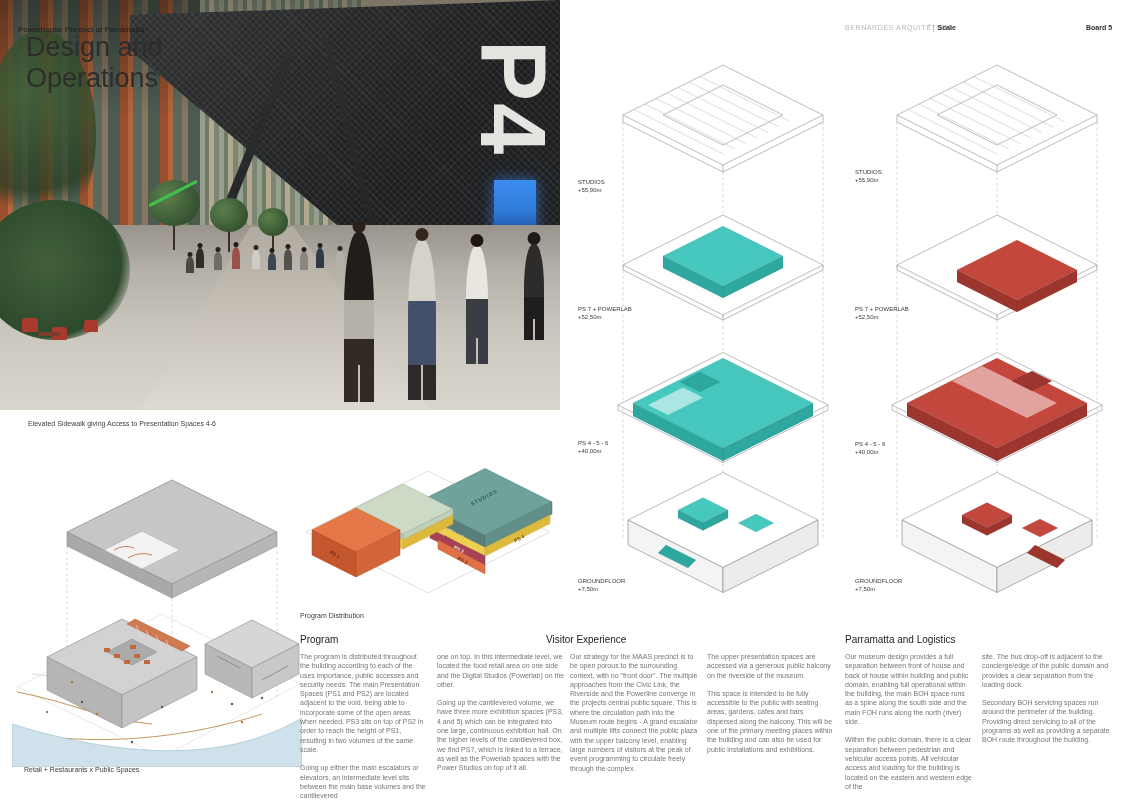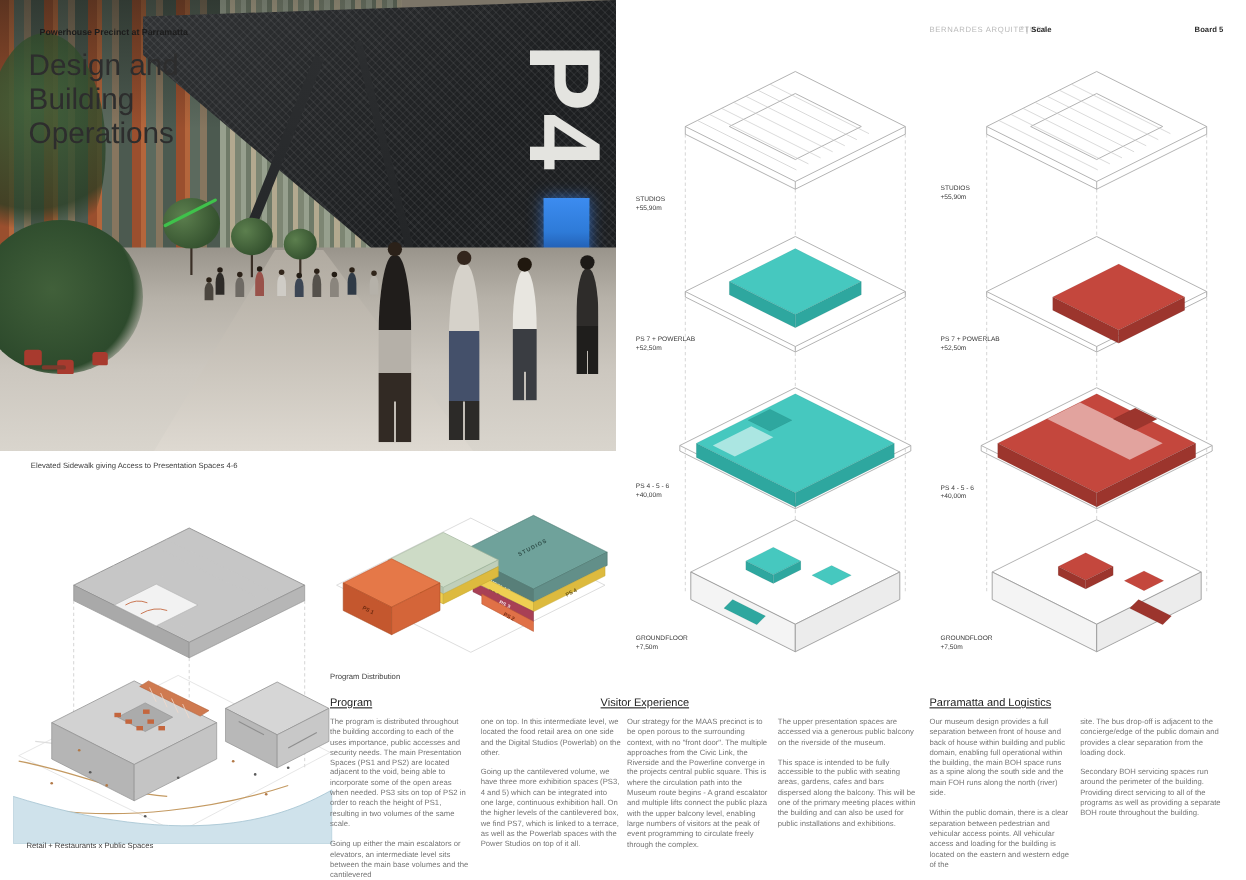--- a/index.html
+++ b/index.html
@@ -49,42 +49,42 @@
   .p-sm{width:8px;background:var(--bd,#444);}
   .p-sm::before,.p-lg::before{content:'';position:absolute;left:50%;transform:translateX(-50%);border-radius:50%;background:var(--hd,#32291f);}
   .p-sm::before{top:-5px;width:5px;height:5px;}
   .p-lg::before{top:-12px;width:13px;height:13px;}
   .p-lg{background:
       linear-gradient(90deg,transparent 0 46%,rgba(210,205,197,.9) 46% 54%,transparent 54%) 0 100%/100% 22% no-repeat,
       var(--bd,#333);}
   .photo-caption{position:absolute;left:28px;top:420px;font-size:7px;color:#3c3c3c;}
 
   
-  .ov-project{position:absolute;left:36px;top:25px;font-size:8px;font-weight:bold;color:#1c1c1c;text-align:right;}
-  .ov-title{position:absolute;left:26px;top:44px;font-size:27px;line-height:31px;color:#2d2d2d;}
+  .ov-project{position:absolute;left:18px;top:25px;font-size:8px;font-weight:normal;color:#1c1c1c;text-align:right;}
+  .ov-title{position:absolute;left:26px;top:32px;font-size:27px;line-height:31px;color:#2d2d2d;}
 
   
   .axon-svg{position:absolute;}
   .wire{fill:#fff;stroke:#a8a8a8;stroke-width:.8;}
   .wireline{fill:none;stroke:#a8a8a8;stroke-width:.8;}
   .joist{stroke:#c6c6c6;stroke-width:.6;}
   .guide{stroke:#c9c9c9;stroke-width:.7;stroke-dasharray:3 2.5;}
   .teal .acc-top{fill:var(--teal);stroke:rgba(0,0,0,.12);stroke-width:.4;}
   .teal .acc-side{fill:var(--teal-dark);stroke:rgba(0,0,0,.12);stroke-width:.4;}
   .red .acc-top{fill:var(--red);stroke:rgba(0,0,0,.12);stroke-width:.4;}
   .red .acc-side{fill:var(--red-dark);stroke:rgba(0,0,0,.12);stroke-width:.4;}
   .lvl-label{position:absolute;font-size:6px;line-height:8px;color:#3a3a3a;}
 
   
   .blk-label{font-size:5px;font-weight:bold;}
   .program-caption{position:absolute;left:300px;top:612px;font-size:7px;color:#3c3c3c;}
   .site-caption{position:absolute;left:24px;top:766px;font-size:7px;color:#3c3c3c;}
 
   
-  .sec-h{position:absolute;font-size:10px;color:#222;font-weight:500;text-decoration:underline;}
+  .sec-h{position:absolute;font-size:10px;color:#222;font-weight:500;}
   .col{position:absolute;width:128px;font-size:7px;line-height:9.3px;color:#757575;}
   .col p{margin:0 0 9px 0;}
 </style>
 </head>
 <body>
 
 <div class="board">
 
   <div class="photo">
     <div class="ph-left-facade"></div>
@@ -126,21 +126,20 @@
     <div class="p-sm" style="left:186px;top:257px;height:16px;--bd:#4b463f;--hd:#2a2016;"></div>
 
     <div class="p-lg" style="left:344px;top:232px;width:30px;height:170px;--hd:#2b2119;--bd:linear-gradient(180deg,#201d1b 0 40%,#b5b0a8 40% 63%,#322a24 63%);"></div>
     <div class="p-lg" style="left:408px;top:240px;width:28px;height:160px;--hd:#33261d;--bd:linear-gradient(180deg,#d6d2ca 0 38%,#44506a 38% 78%,#2c2a28 78%);"></div>
     <div class="p-lg" style="left:466px;top:246px;width:22px;height:118px;--hd:#20180f;--bd:linear-gradient(180deg,#e8e6e0 0 45%,#3a3d42 45%);"></div>
     <div class="p-lg" style="left:524px;top:244px;width:20px;height:96px;--hd:#1d1a17;--bd:linear-gradient(180deg,#2e2c2a 0 55%,#1f1e1c 55%);"></div>
 
     <div class="ov-project">Powerhouse Precinct at Parramatta</div>
     <div class="ov-title">
       <div>Design and</div>
-      <div>Building</div>
       <div>Operations</div>
     </div>
   </div>
   <div class="photo-caption">Elevated Sidewalk giving Access to Presentation Spaces 4-6</div>
 
   <div class="hdr-firm">BERNARDES ARQUITETURA</div>
   <div class="hdr-scalegrp"><span>° |</span><b>Scale</b></div>
   <div class="hdr-board">Board 5</div>
 
   <svg class="axon-svg teal" style="left:588px;top:48px;" width="260" height="565" viewBox="0 0 260 565">

